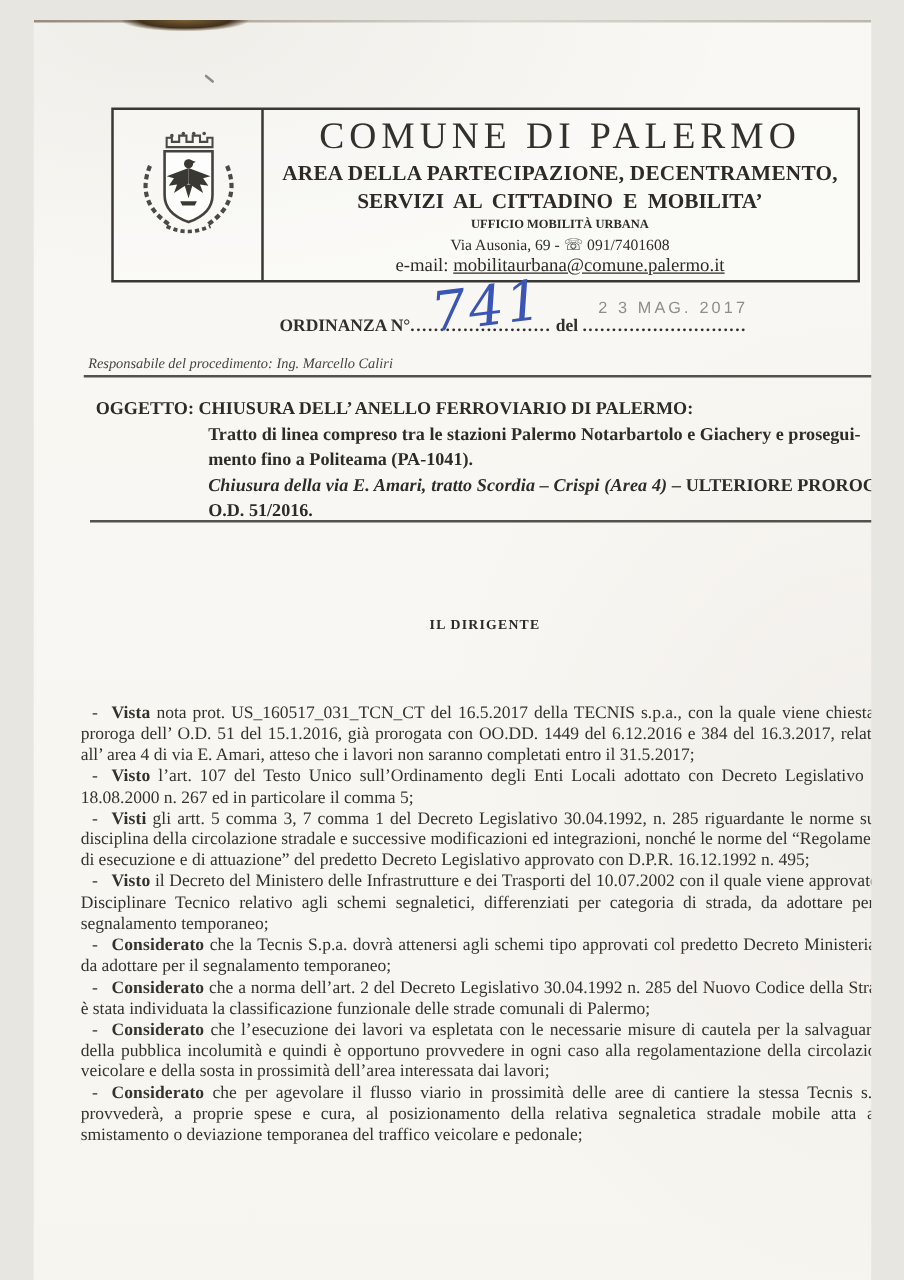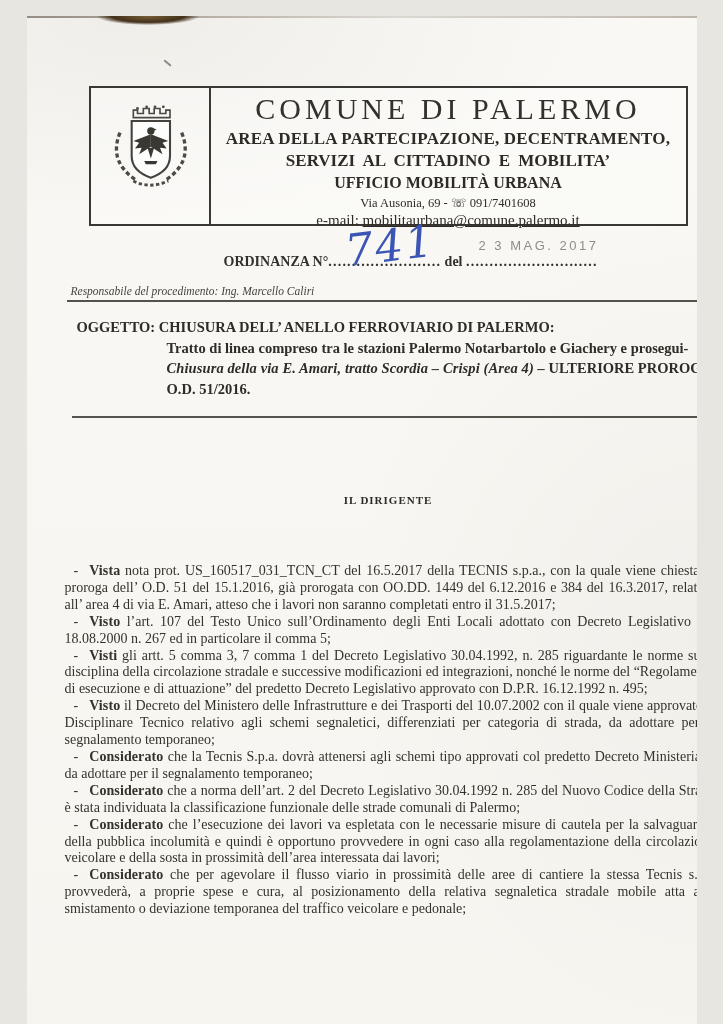--- a/index.html
+++ b/index.html
@@ -28,21 +28,21 @@
   
 
   
   .header-box { position:absolute; left:62px; top:70px; width:595px; height:136px;
     border:2px solid #3b3834; display:flex; background:rgba(255,255,255,0.35); }
   .crest-cell { width:118px; border-right:2px solid #3b3834; display:flex; align-items:center; justify-content:center; }
   .text-cell { flex:1; display:flex; flex-direction:column; align-items:center; justify-content:flex-start; padding-top:4px; }
   .h-title { font-size:30px; letter-spacing:4px; color:#34312c; white-space:nowrap; }
   .h-dept1 { font-size:17px; font-weight:bold; margin-top:3px; letter-spacing:.2px; }
   .h-dept2 { font-size:17px; font-weight:bold; margin-top:2px; word-spacing:4px; }
-  .h-office { font-size:16px; font-weight:bold; margin-top:3px; }
+  .h-office { font-size:10px; font-weight:bold; margin-top:3px; }
   .h-addr { font-size:12.5px; margin-top:3px; font-family:Liberation Serif, serif; }
   .h-email { font-size:15px; margin-top:1px; }
   .h-email .email { text-decoration:underline; }
 
   
   .ord-line { position:absolute; left:197px; top:238px; font-size:14px; font-weight:bold; color:#33302b; }
   .ord-line .dots { letter-spacing:1.2px; font-weight:bold; }
   .hand-number { position:absolute; left:318px; top:208px; font-size:44px; line-height:1;
     color:#3b55b5; font-family:"DejaVu Serif",serif; font-style:italic; font-weight:500;
     transform:rotate(-7deg); letter-spacing:2px; }
@@ -116,20 +116,21 @@
 
   <div class="ord-line"><span>ORDINANZA N°</span><span class="dots">........................</span> <span>del</span> <span class="dots">............................</span></div>
   <div class="hand-number">741</div>
   <div class="date-stamp">2 3 MAG. 2017</div>
 
   <div class="resp-line">Responsabile del procedimento: Ing. Marcello Caliri</div>
 
   <div class="subject">
     <div><span>OGGETTO:</span> <span>CHIUSURA DELL’ ANELLO FERROVIARIO DI PALERMO:</span></div>
     <div class="ind">Tratto di linea compreso tra le stazioni Palermo Notarbartolo e Giachery e prosegui-</div>
+    <div class="ind">mento fino a Politeama (PA-1041).</div>
     <div class="ind"><i>Chiusura della via E. Amari, tratto Scordia – Crispi (Area 4) –</i> <span>ULTERIORE PROROGA</span></div>
     <div class="ind">O.D. 51/2016.</div>
   </div>
   <div class="rule2"></div>
 
   <div class="dirigente">IL DIRIGENTE</div>
 
   <div class="recitals" id="recitals">
       <div class="para"><span class="dash">-</span><b>Vista</b><span> nota prot. US_160517_031_TCN_CT del 16.5.2017 della TECNIS s.p.a., con la quale viene chiesta la proroga dell’ O.D. 51 del 15.1.2016, già prorogata con OO.DD. 1449 del 6.12.2016 e 384 del 16.3.2017, relativa all’ area 4 di via E. Amari, atteso che i lavori non saranno completati entro il 31.5.2017;</span></div>
       <div class="para"><span class="dash">-</span><b>Visto</b><span> l’art. 107 del Testo Unico sull’Ordinamento degli Enti Locali adottato con Decreto Legislativo del 18.08.2000 n. 267 ed in particolare il comma 5;</span></div>

